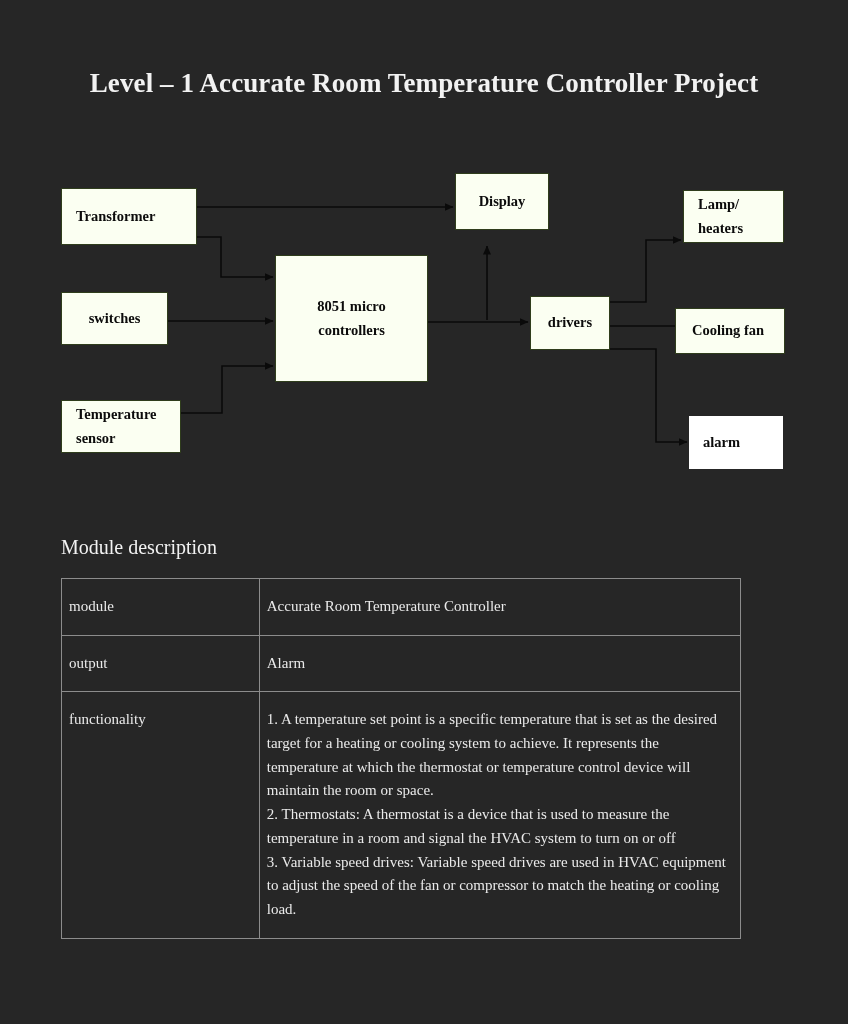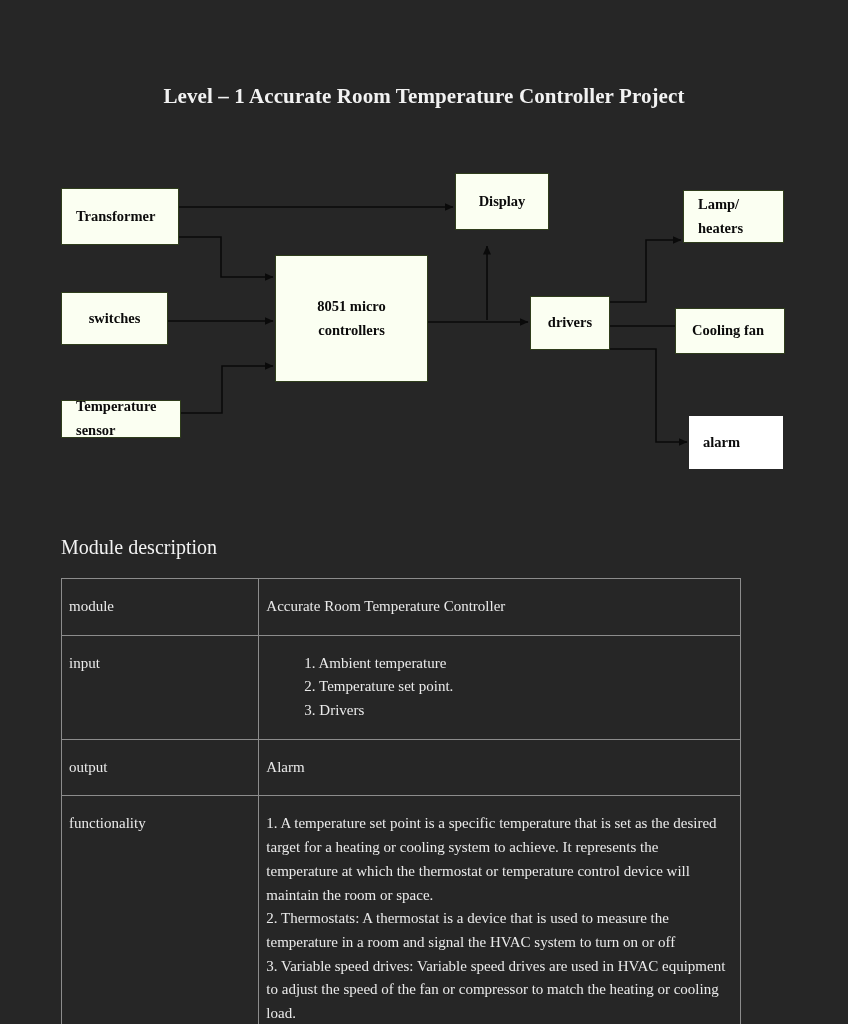--- a/index.html
+++ b/index.html
@@ -23,25 +23,24 @@
     height: 1024px;
   }
 
   
   #doc-title {
     position: absolute;
     left: 0;
     top: 68px;
     width: 848px;
     text-align: center;
-    font-size: 21px;
+    font-size: 27px;
     font-weight: bold;
     letter-spacing: 0.1px;
     color: #f2f2f2;
-    margin-top: 16px;
   }
 
   
   #diagram {
     position: absolute;
     left: 0;
     top: 0;
     width: 848px;
     height: 520px;
   }
@@ -74,23 +73,23 @@
   }
   .node .node-label {
     display: block;
     width: 100%;
     padding: 0 4px;
     box-sizing: border-box;
     white-space: pre-line;
   }
 
   
-  #node-transformer   { left: 61px;  top: 188px; width: 118px; height: 57px; }
+  #node-transformer   { left: 61px;  top: 188px; width: 136px; height: 57px; }
   #node-switches      { left: 61px;  top: 292px; width: 107px; height: 53px; }
-  #node-tempsensor    { left: 61px;  top: 400px; width: 120px; height: 38px; }
+  #node-tempsensor    { left: 61px;  top: 400px; width: 120px; height: 53px; }
   #node-mcu           { left: 275px; top: 255px; width: 153px; height: 127px; align-items: center; }
   #node-display       { left: 455px; top: 173px; width: 94px;  height: 57px; }
   #node-drivers       { left: 530px; top: 296px; width: 80px;  height: 54px; }
   #node-lamp          { left: 683px; top: 190px; width: 101px; height: 53px; }
   #node-coolingfan    { left: 675px; top: 308px; width: 110px; height: 46px; }
   #node-alarm         { left: 689px; top: 416px; width: 94px;  height: 53px; }
 
   #node-transformer .node-label,
   #node-tempsensor .node-label,
   #node-lamp .node-label { text-align: left; padding-left: 14px; }
@@ -224,30 +223,20 @@
 
   </div>
 
   <div id="section-heading">Module description</div>
 
   <table id="module-table">
     <tbody>
       <tr>
         <td class="col-key">module</td>
         <td class="col-val">Accurate Room Temperature Controller</td>
-      </tr>
-      <tr>
-        <td class="col-key">input</td>
-        <td class="col-val">
-          <ul class="val-list">
-            <li>1. Ambient temperature</li>
-            <li>2. Temperature set point.</li>
-            <li>3. Drivers</li>
-          </ul>
-        </td>
       </tr>
       <tr>
         <td class="col-key">output</td>
         <td class="col-val">Alarm</td>
       </tr>
       <tr>
         <td class="col-key">functionality</td>
         <td class="col-val">
           <ul class="para-list">
             <li>1. A temperature set point is a specific temperature that is set as the desired target for a heating or cooling system to achieve. It represents the temperature at which the thermostat or temperature control device will maintain the room or space.</li>

